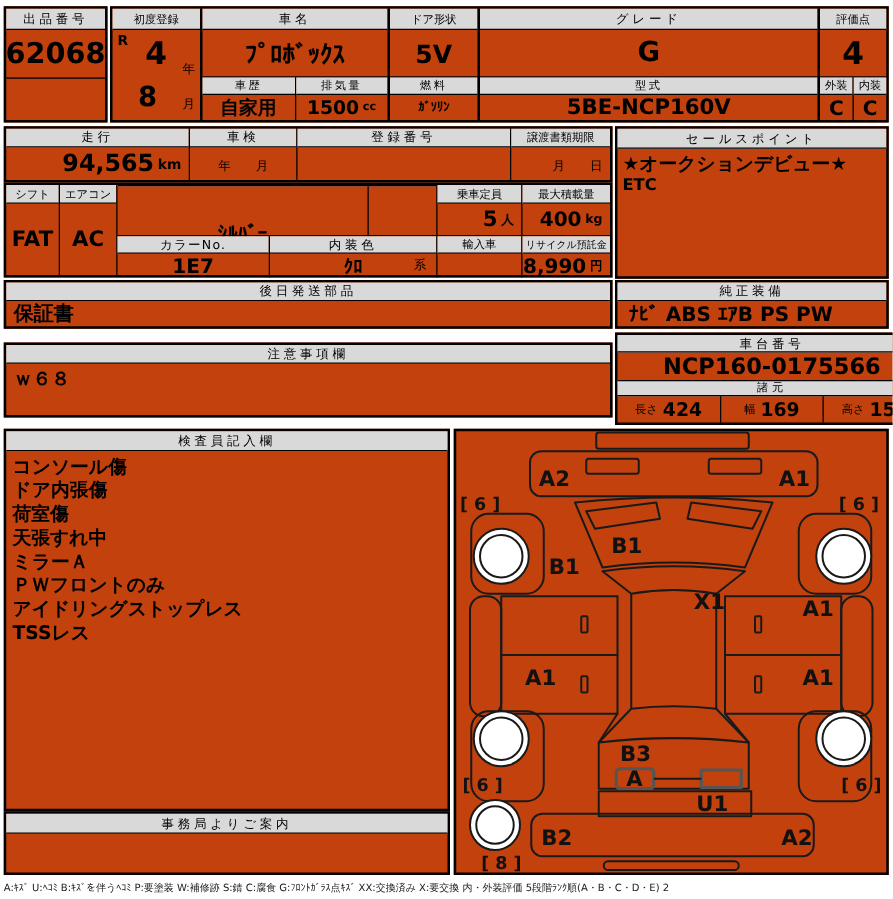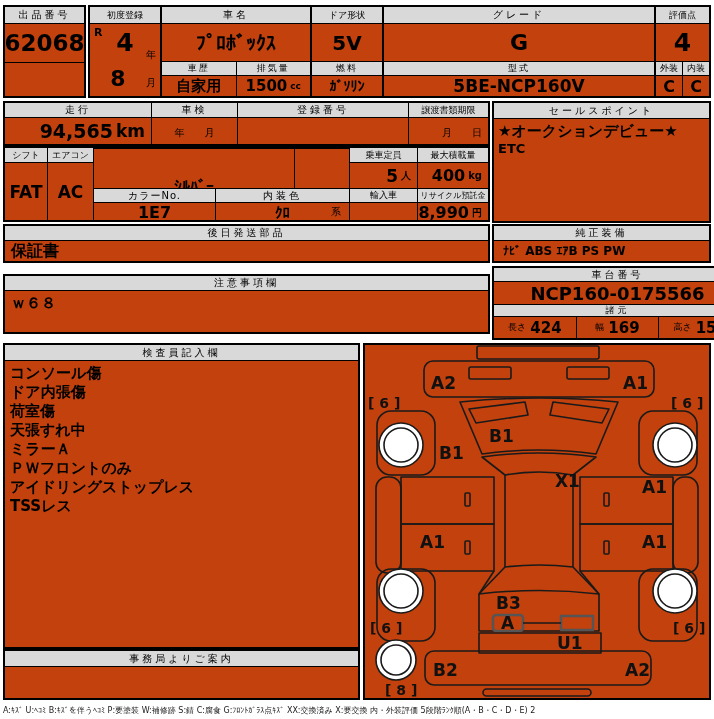--- a/index.html
+++ b/index.html
@@ -68,21 +68,21 @@
           <span class="unit" style="font-size:9px;">cc</span>
         </div>
       </div>
     </div>
   </div>
 
   <div class="col bl2" style="width:72px;">
     <div class="hdr vtight" style="height:17px;">ドア形状</div>
     <div class="val bb" style="height:38px; font-size:20px;">5V</div>
     <div class="hdr2" style="height:14px;">燃料</div>
-    <div class="val" style="flex:1; font-size:14px;">ｶﾞｿﾘﾝ</div>
+    <div class="val" style="flex:1; font-size:10px;">ｶﾞｿﾘﾝ</div>
   </div>
 
   <div class="col bl2" style="width:272px;">
     <div class="hdr" style="height:17px;">グレード</div>
     <div class="val bb" style="height:38px; font-size:22px;">G</div>
     <div class="hdr2" style="height:14px;">型式</div>
     <div class="val" style="flex:1; font-size:17px;">5BE-NCP160V</div>
   </div>
 
   <div class="col bl2" style="flex:1;">
@@ -99,21 +99,21 @@
       </div>
     </div>
   </div>
 </div>
 
 <div class="box row" style="left:3px; top:101px; width:487px; height:45px;">
   <div class="col" style="width:146px;">
     <div class="hdr" style="height:15px;">走行</div>
     <div class="val right" style="flex:1; font-size:19px;padding-left:28px;">
       <span>94,565</span>
-      <span class="unit" style="font-size:17px;">km</span>
+      <span class="unit" style="font-size:11px;">km</span>
     </div>
   </div>
   <div class="col bl" style="width:86px;">
     <div class="hdr" style="height:15px;">車検</div>
     <div class="val" style="flex:1; font-size:10px; font-weight:normal; align-items:flex-end; padding-bottom:4px;">年　　月</div>
   </div>
   <div class="col bl" style="width:171px;">
     <div class="hdr" style="height:15px;">登録番号</div>
     <div class="val" style="flex:1;"></div>
   </div>
@@ -191,21 +191,21 @@
 <div class="box col" style="left:492px; top:101px; width:219px; height:122px;">
   <div class="hdr" style="height:16px;">セールスポイント</div>
   <div style="padding:3px 4px; font-weight:bold;">
     <div style="font-size:15px;">★オークションデビュー★</div>
     <div style="font-size:13px;">ETC</div>
   </div>
 </div>
 
 <div class="box col" style="left:492px; top:224px; width:219px; height:39px;">
   <div class="hdr" style="height:15px;">純正装備</div>
-  <div class="val left" style="flex:1; font-size:12px; padding-left:9px;">ﾅﾋﾞ ABS ｴｱB PS PW</div>
+  <div class="val left" style="flex:1; font-size:16px; padding-left:9px;">ﾅﾋﾞ ABS ｴｱB PS PW</div>
 </div>
 
 <div class="box col" style="left:3px; top:274px; width:487px; height:60px;">
   <div class="hdr" style="height:15px;">注意事項欄</div>
   <div style="flex:1; padding:3px 6px; font-size:15px; font-weight:bold;">ｗ６８</div>
 </div>
 
 <div class="box col" style="left:492px; top:266px; width:251px; height:74px;">
   <div class="hdr" style="height:14px;">車台番号</div>
   <div class="val" style="height:22px; font-size:18px;">NCP160-0175566</div>

